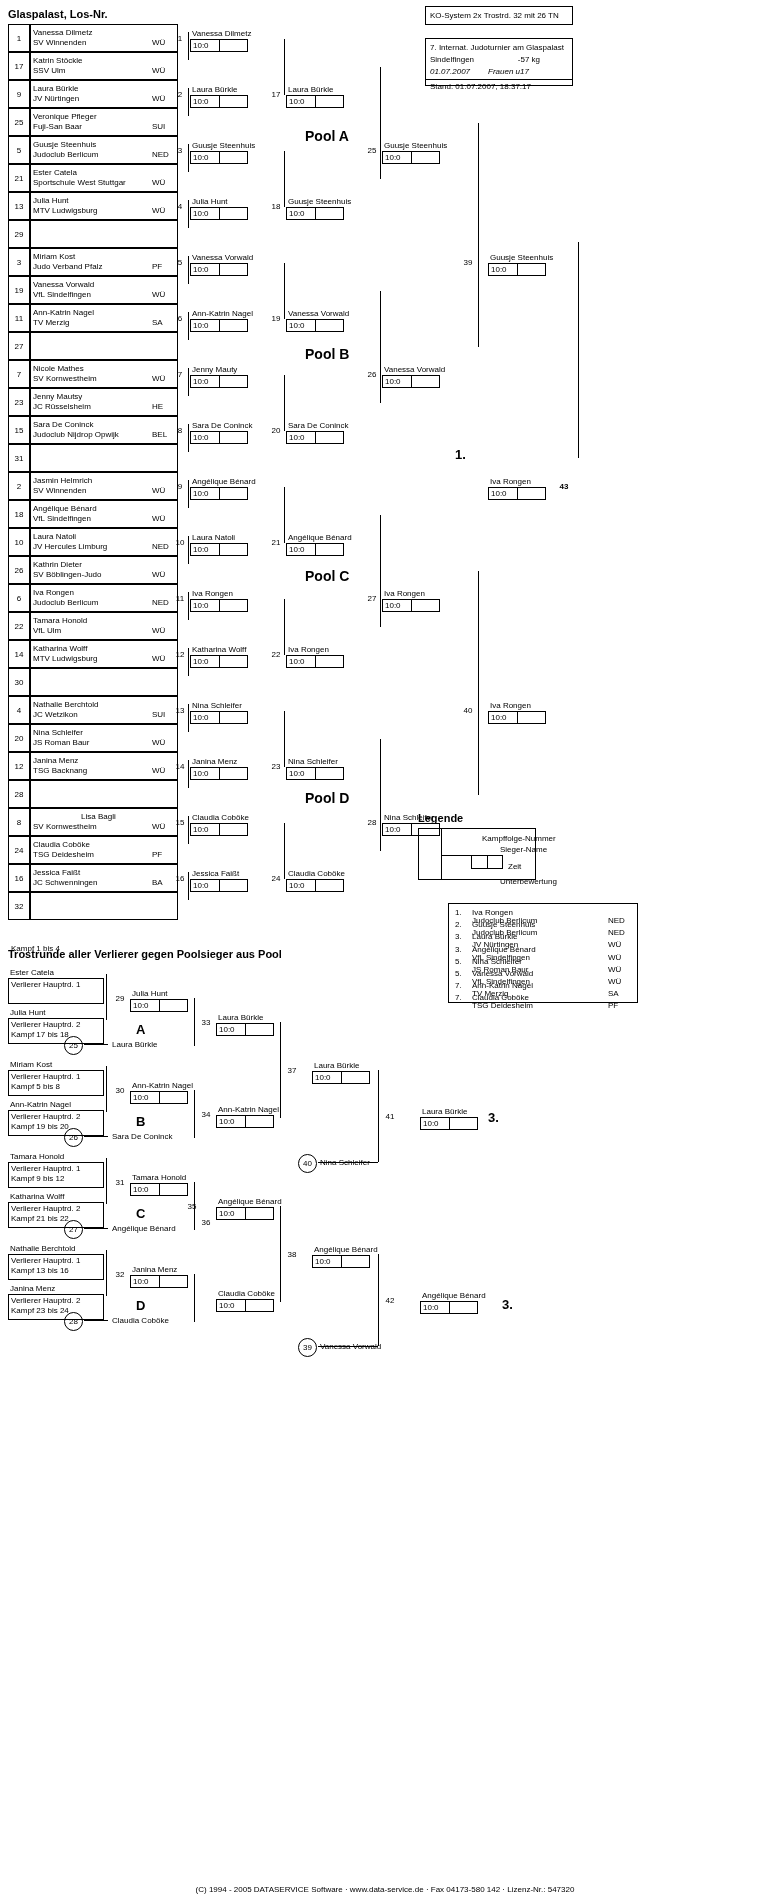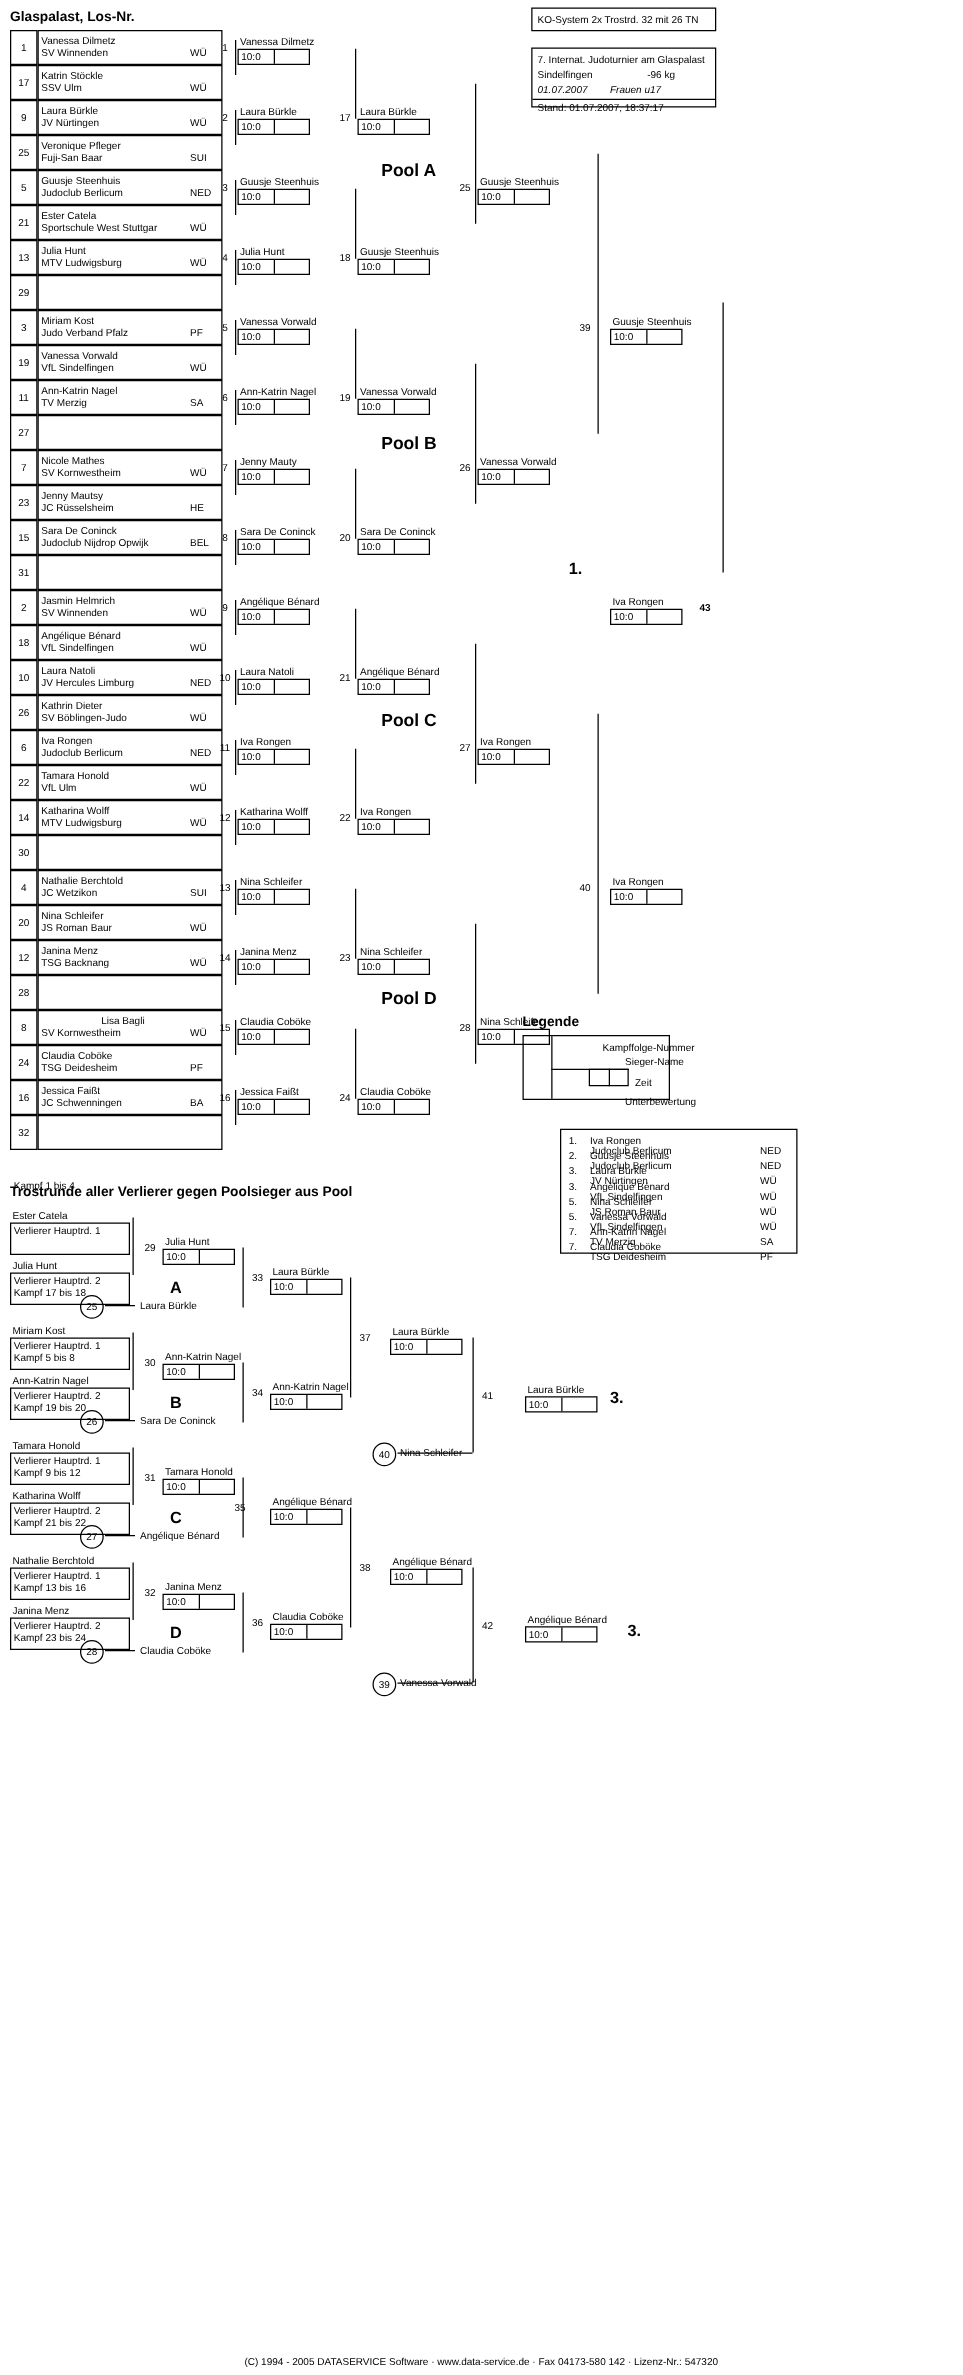--- a/index.html
+++ b/index.html
@@ -32,21 +32,21 @@
 
 <div class="abs ttl" style="left:8px;top:8px;">Glaspalast, Los-Nr.</div>
 
 <div class="infobox" style="left:425px;top:6px;width:148px;height:19px;">
   <span>KO-System 2x Trostrd. 32 mit 26 TN</span>
 </div>
 <div class="infobox" style="left:425px;top:38px;width:148px;height:48px;padding:0;">
   <div style="padding:3px 4px 0 4px;">7. Internat. Judoturnier am Glaspalast</div>
   <div style="padding:0 4px;display:flex;justify-content:space-between;">
     <span>Sindelfingen</span>
-    <span style="padding-right:28px;">-96 kg</span>
+    <span style="padding-right:28px;">-57 kg</span>
   </div>
   <div style="padding:0 4px;display:flex;font-style:italic;">
     <span style="width:58px;">01.07.2007</span>
     <span>Frauen u17</span>
   </div>
   <div style="padding:1px 4px;border-top:1px solid #000;margin-top:1px;">Stand: 01.07.2007, 18:37:17</div>
 </div>
 
 <div id="entries-layer">
     <div class="seed" style="left:8px;top:24px;width:22px;height:28px;">1</div>
@@ -652,21 +652,21 @@
     <div class="lnv" style="left:194px;top:1090px;height:48px;"></div>
     <div class="sq" style="left:184px;top:1200px;width:16px;height:13px;border:0;text-align:center;">35</div>
     <div class="winbox" style="left:216px;top:1207px;width:58px;height:13px;">
       <div class="wn">Angélique Bénard</div>
       <div class="score">
         <div class="sc">10:0</div>
         <div class="sep"></div>
       </div>
     </div>
     <div class="lnv" style="left:194px;top:1182px;height:48px;"></div>
-    <div class="sq" style="left:198px;top:1292px;width:16px;height:13px;border:0;">36</div>
+    <div class="sq" style="left:198px;top:1216px;width:16px;height:13px;border:0;">36</div>
     <div class="winbox" style="left:216px;top:1299px;width:58px;height:13px;">
       <div class="wn">Claudia Coböke</div>
       <div class="score">
         <div class="sc">10:0</div>
         <div class="sep"></div>
       </div>
     </div>
     <div class="lnv" style="left:194px;top:1274px;height:48px;"></div>
     <div class="sq" style="left:284px;top:1064px;width:16px;height:13px;border:0;">37</div>
     <div class="winbox" style="left:312px;top:1071px;width:58px;height:13px;">

